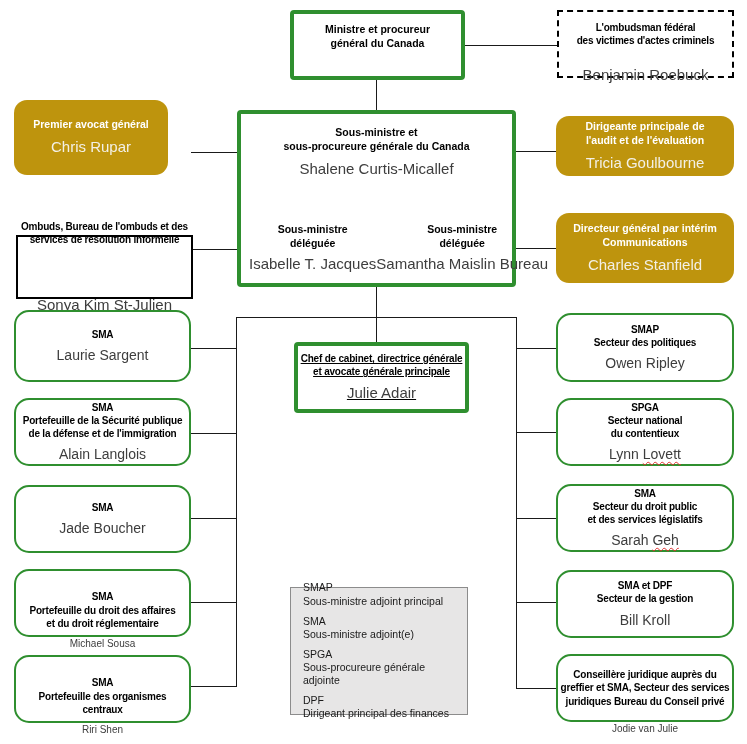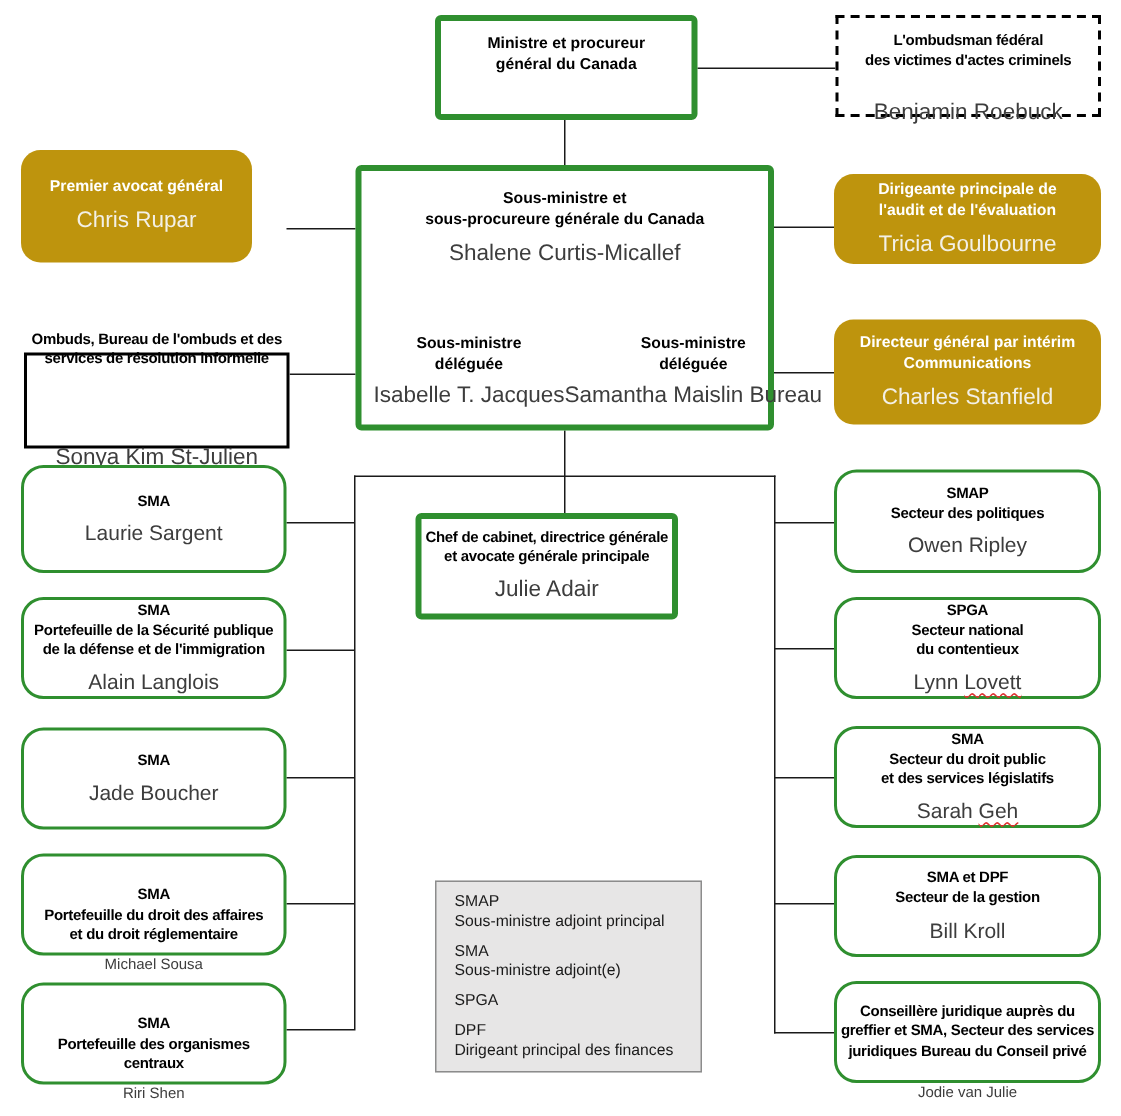--- a/index.html
+++ b/index.html
@@ -51,21 +51,21 @@
            color:#3d3d3d;white-space:pre;}
 
   
   #n-minister{left:290px;top:10px;width:175px;height:70px;justify-content:flex-start;padding-top:9px;}
   #n-fedomb{left:557px;top:10px;width:177px;height:68px;}
   #n-premier{left:14px;top:100px;width:154px;height:75px;}
   #n-deputy{left:237px;top:110px;width:279px;height:177px;justify-content:flex-start;padding:12px 8px 10px;}
   #n-audit{left:556px;top:116px;width:178px;height:60px;}
   #n-ombuds{left:16px;top:235px;width:177px;height:64px;}
   #n-comms{left:556px;top:213px;width:178px;height:70px;}
-  #n-chief{left:277px;top:342px;width:175px;height:71px;padding:8px;}
+  #n-chief{left:294px;top:342px;width:175px;height:71px;padding:8px;text-decoration:underline;}
   #n-l1{left:14px;top:310px;width:177px;height:72px;}
   #n-l2{left:14px;top:398px;width:177px;height:68px;}
   #n-l3{left:14px;top:485px;width:177px;height:68px;}
   #n-l4{left:14px;top:569px;width:177px;height:68px;}
   #n-l5{left:14px;top:655px;width:177px;height:68px;}
   #n-r1{left:556px;top:313px;width:178px;height:69px;}
   #n-r2{left:556px;top:398px;width:178px;height:68px;}
   #n-r3{left:556px;top:484px;width:178px;height:68px;}
   #n-r4{left:556px;top:570px;width:178px;height:68px;}
   #n-r5{left:556px;top:654px;width:178px;height:68px;padding:4px 2px;}
@@ -231,20 +231,21 @@
     <div class="leg-item">
       <div class="leg-abbr">SMAP</div>
       <div class="leg-label">Sous-ministre adjoint principal</div>
     </div>
     <div class="leg-item">
       <div class="leg-abbr">SMA</div>
       <div class="leg-label">Sous-ministre adjoint(e)</div>
     </div>
     <div class="leg-item">
       <div class="leg-abbr">SPGA</div>
+      <div class="leg-label">Sous-procureure générale adjointe</div>
     </div>
     <div class="leg-item">
       <div class="leg-abbr">DPF</div>
       <div class="leg-label">Dirigeant principal des finances</div>
     </div>
   </div>
 
 </div>
 
 </body></html>

